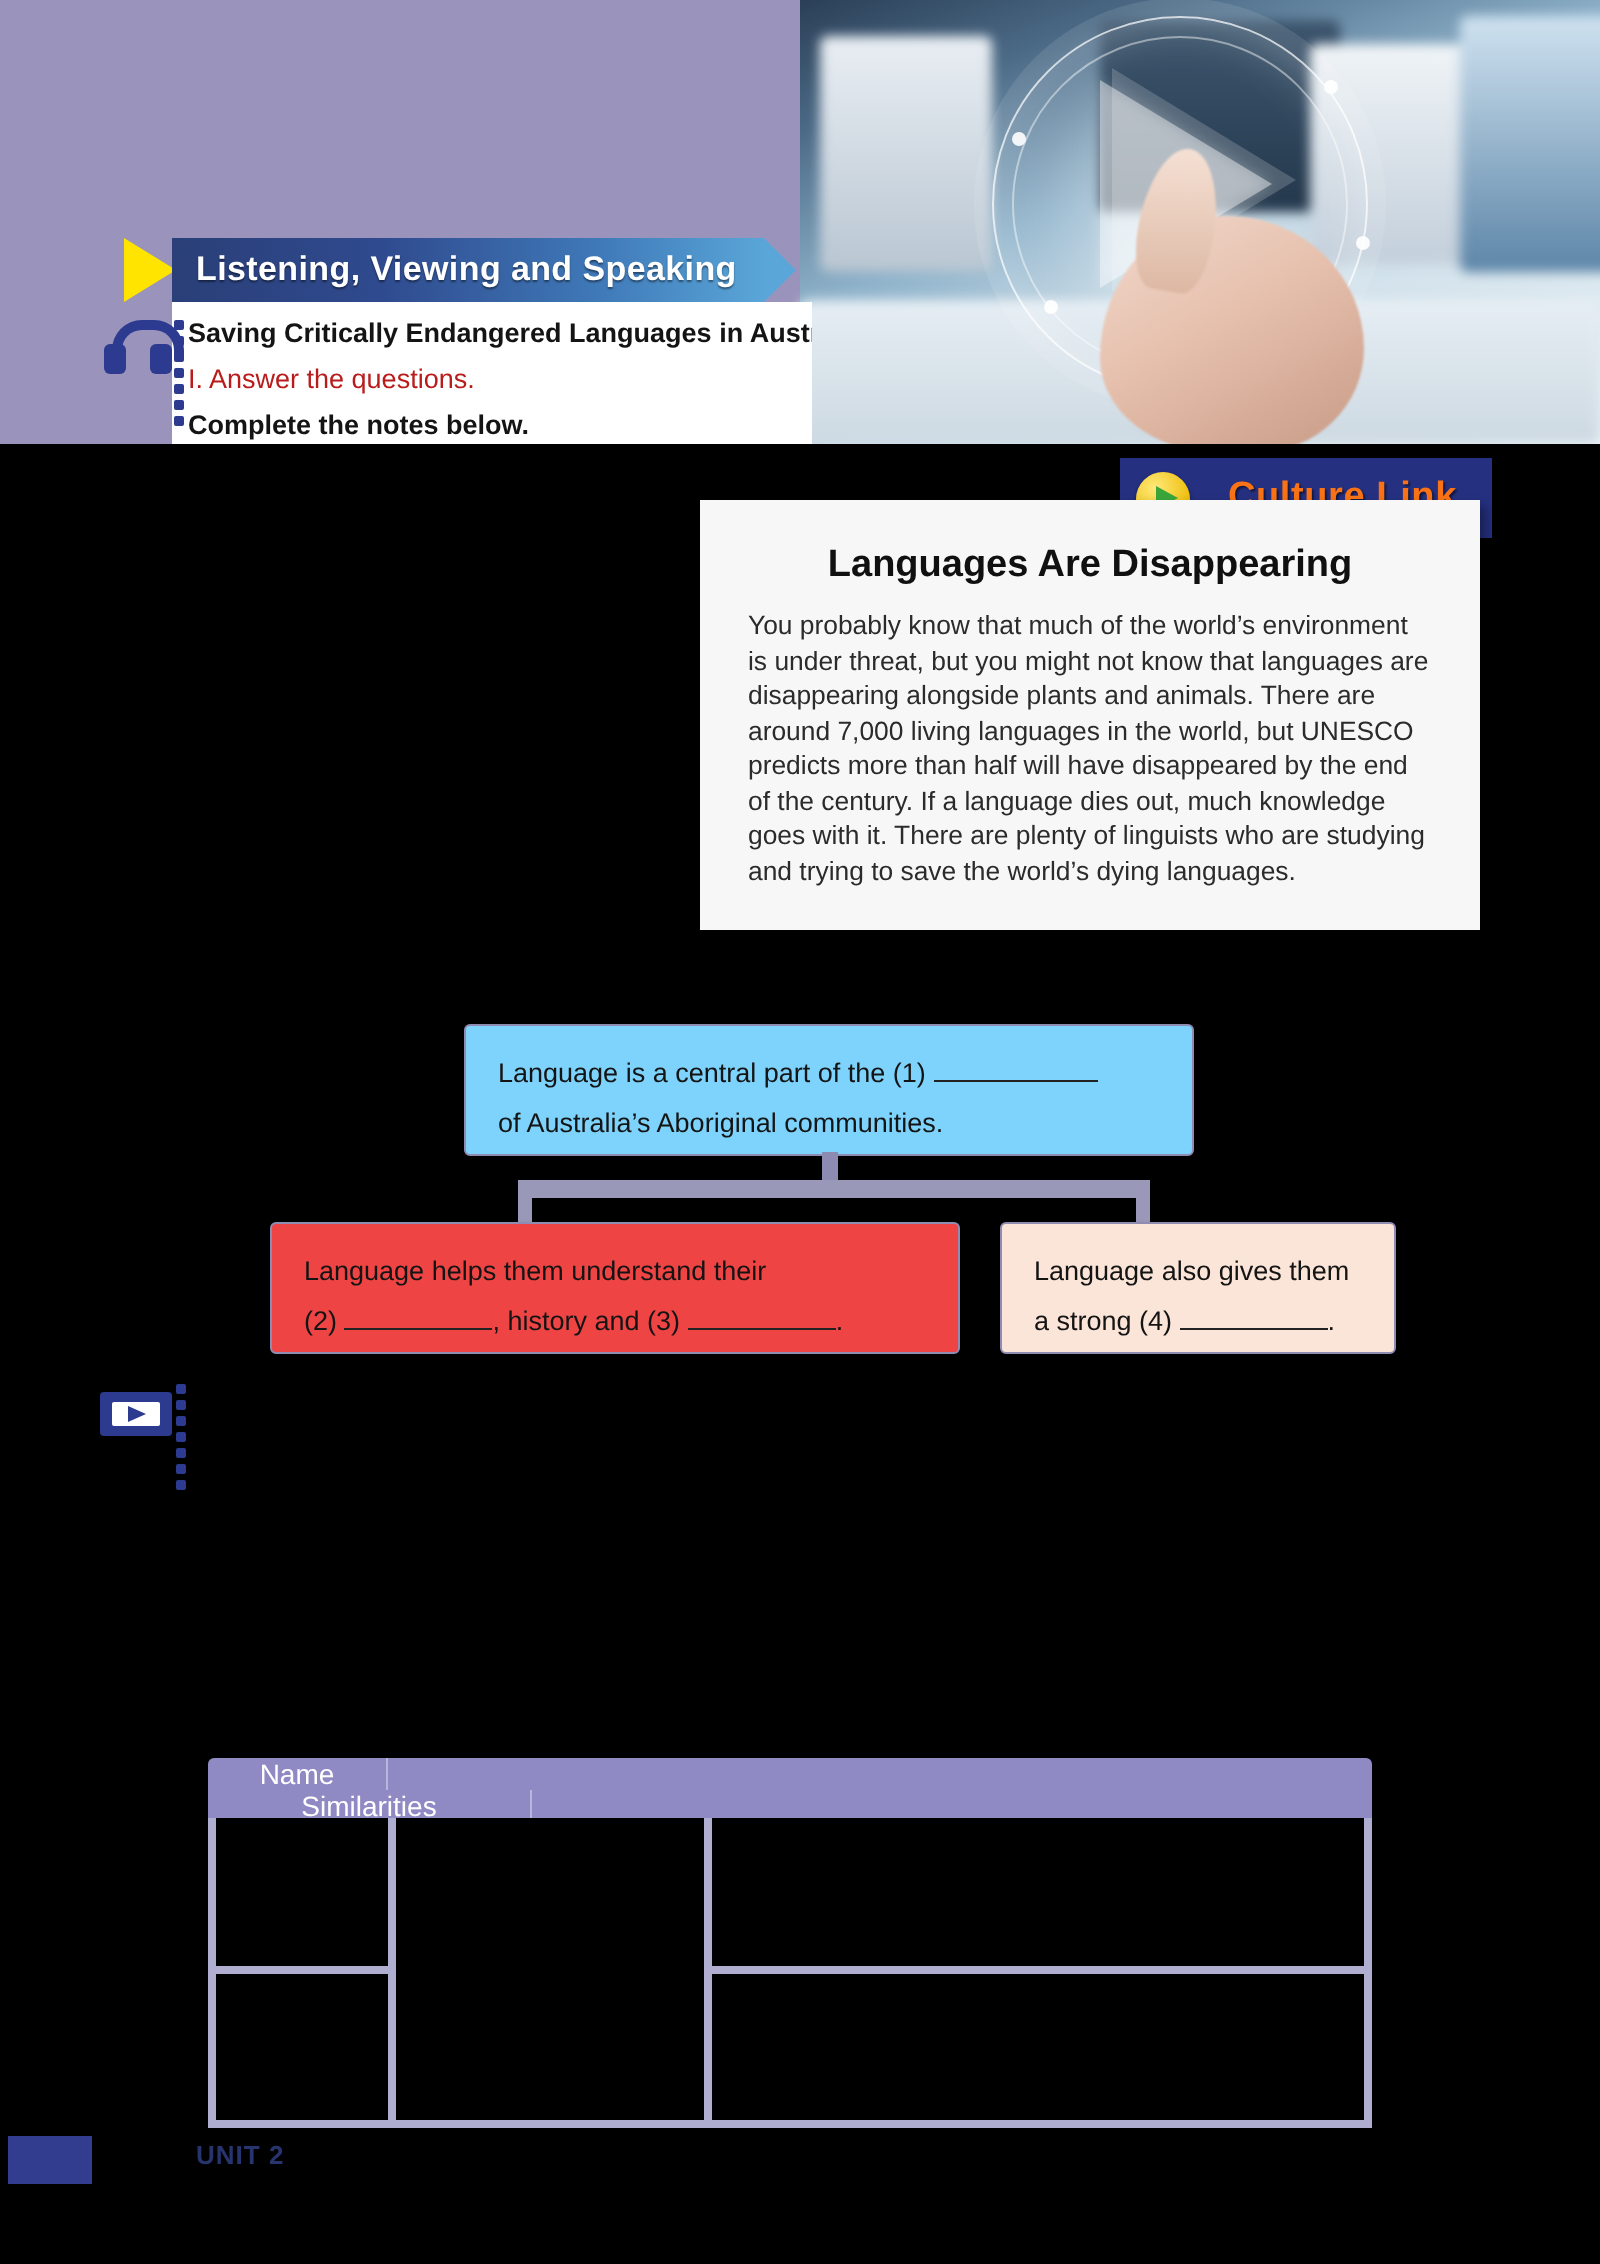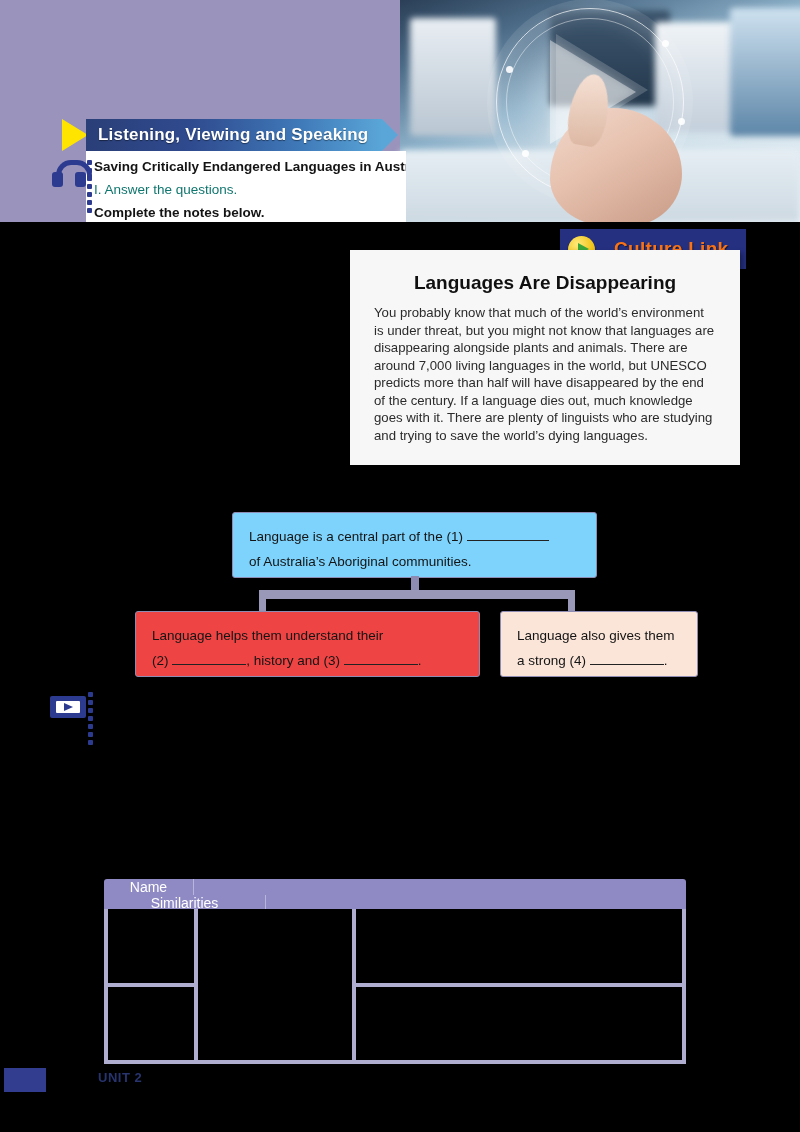--- a/index.html
+++ b/index.html
@@ -82,21 +82,21 @@
   
   .instr{
     position:absolute;left:86px;top:151px;width:320px;height:71px;
     background:#fff;overflow:hidden;
   }
   .instr .t1{
     position:absolute;left:8px;top:8px;width:560px;
     font-size:13.5px;font-weight:bold;color:#141414;white-space:nowrap;
   }
   .instr .t2{
-    position:absolute;left:8px;top:31px;font-size:13.5px;color:#0f766e;white-space:nowrap;
+    position:absolute;left:8px;top:31px;font-size:13.5px;color:#b91c1c;white-space:nowrap;
   }
   .instr .t3{
     position:absolute;left:8px;top:54px;font-size:13.5px;font-weight:bold;color:#141414;
     white-space:nowrap;
   }
 
   
   .icon-audio{position:absolute;left:50px;top:160px;width:44px;height:42px;}
   .icon-audio .hp-band{
     position:absolute;left:6px;top:0;width:26px;height:15px;

